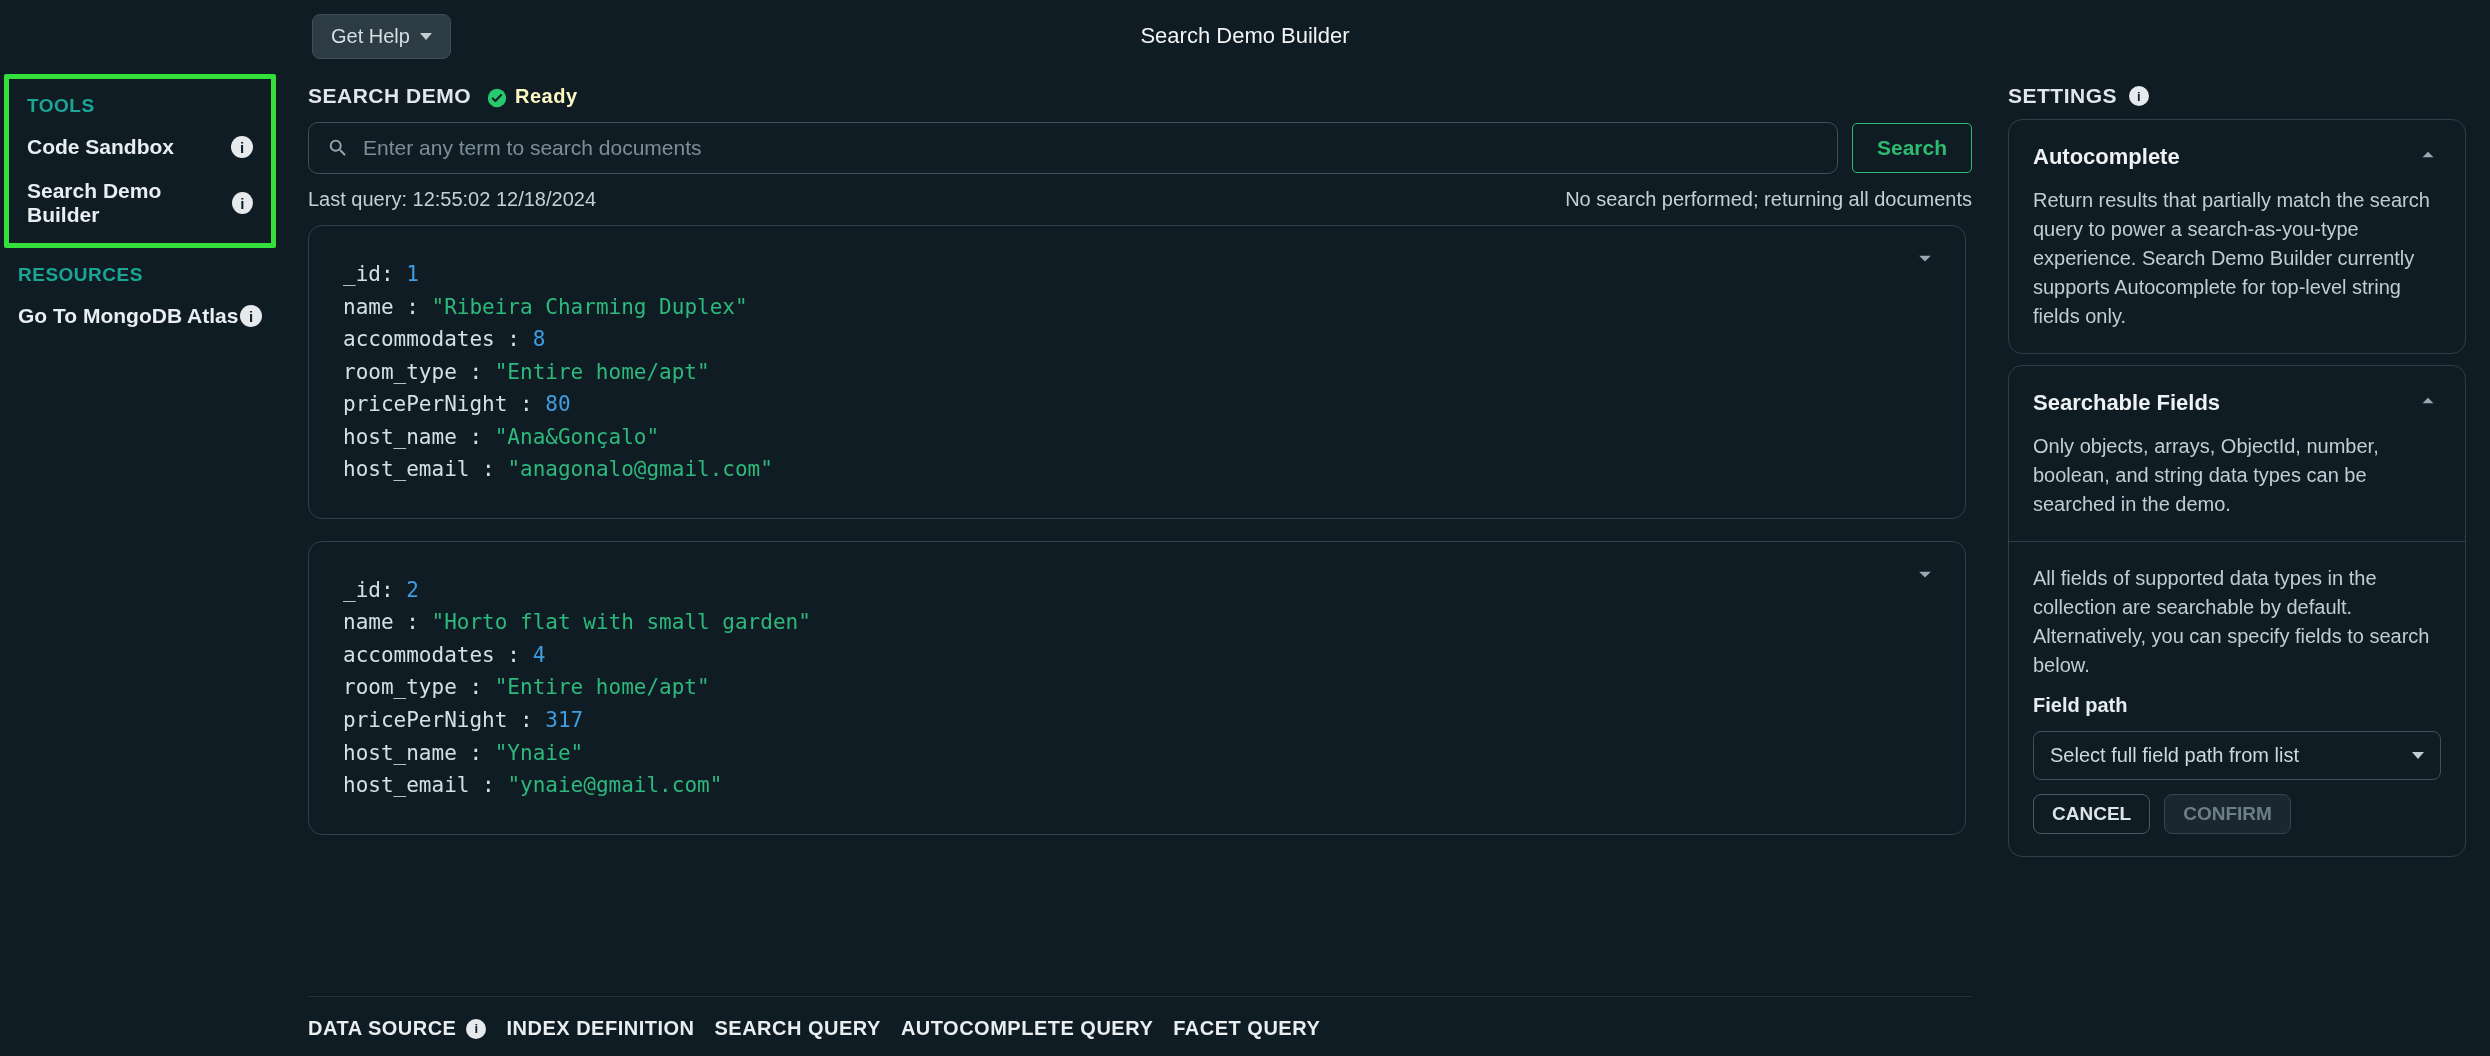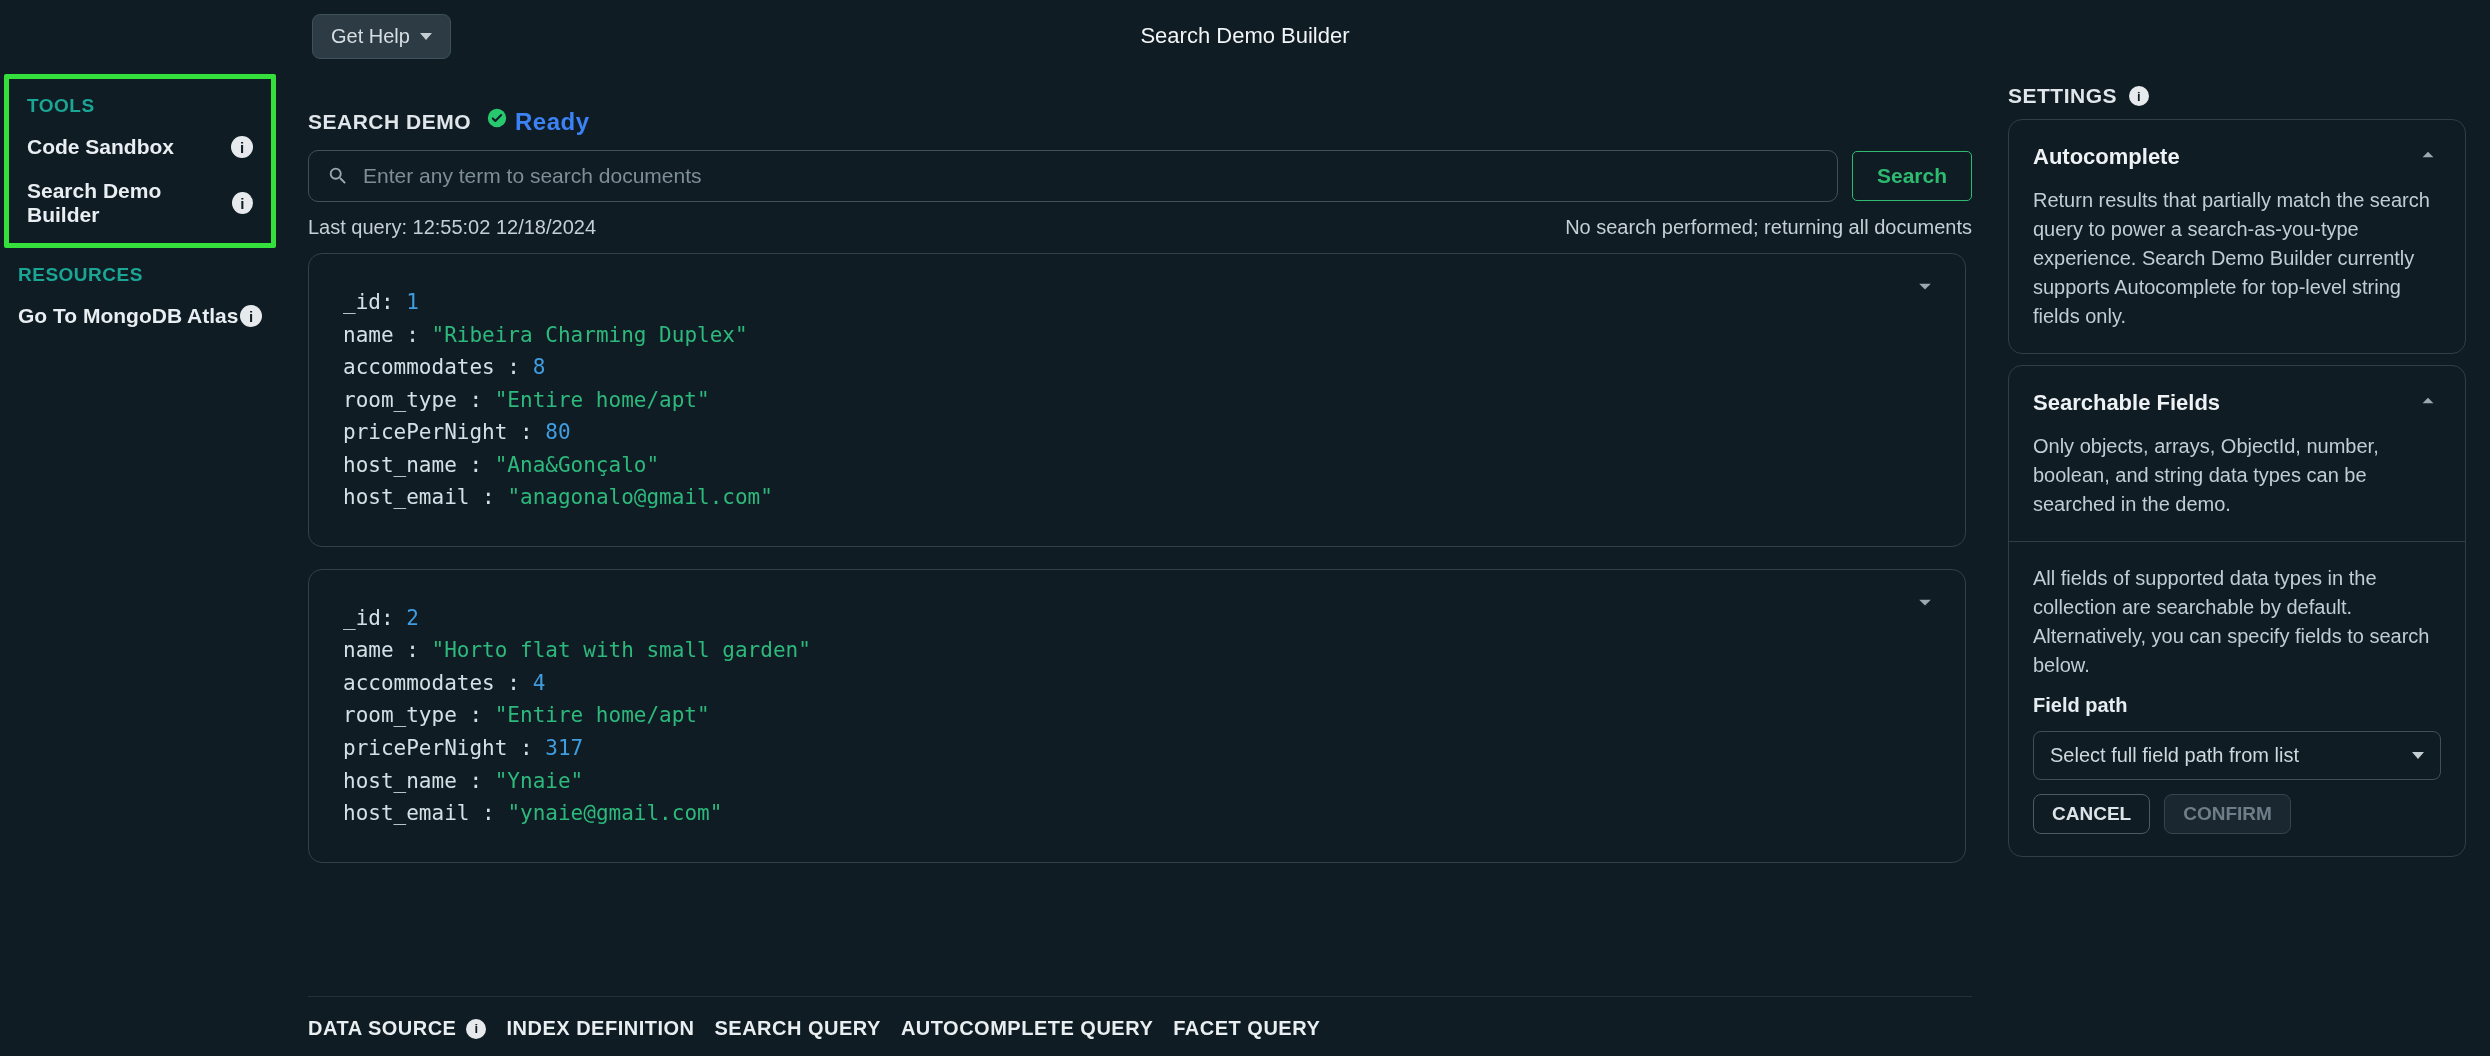--- a/index.html
+++ b/index.html
@@ -81,25 +81,25 @@
 .main {
   flex: 1;
   display: flex;
   flex-direction: column;
   padding: 12px 28px 0 28px;
   gap: 14px;
   min-width: 0;
 }
 .section-head {
   display: flex; align-items: center; gap: 16px;
-  font-size: 21px; font-weight: 700; letter-spacing: 0.5px; margin-top: 24px;
+  font-size: 21px; font-weight: 700; letter-spacing: 0.5px;
 }
 .ready-badge {
-  display: flex; align-items: flex-start; gap: 8px;
-  color: #3b82f6; font-size: 24px; font-weight: 600;
+  display: flex; align-items: flex-end; gap: 8px;
+  color: #fef9c3; font-size: 20px; font-weight: 600;
 }
 .ready-badge svg { width: 20px; height: 20px; }
 .search-row { display: flex; gap: 14px; align-items: center; }
 .search-input-wrap {
   flex: 1; display: flex; align-items: center;
   border: 1px solid #3f5059; border-radius: 10px;
   padding: 16px 18px; height: 52px; gap: 14px;
 }
 .search-input-wrap input {
   flex: 1; background: transparent; border: none; outline: none;

